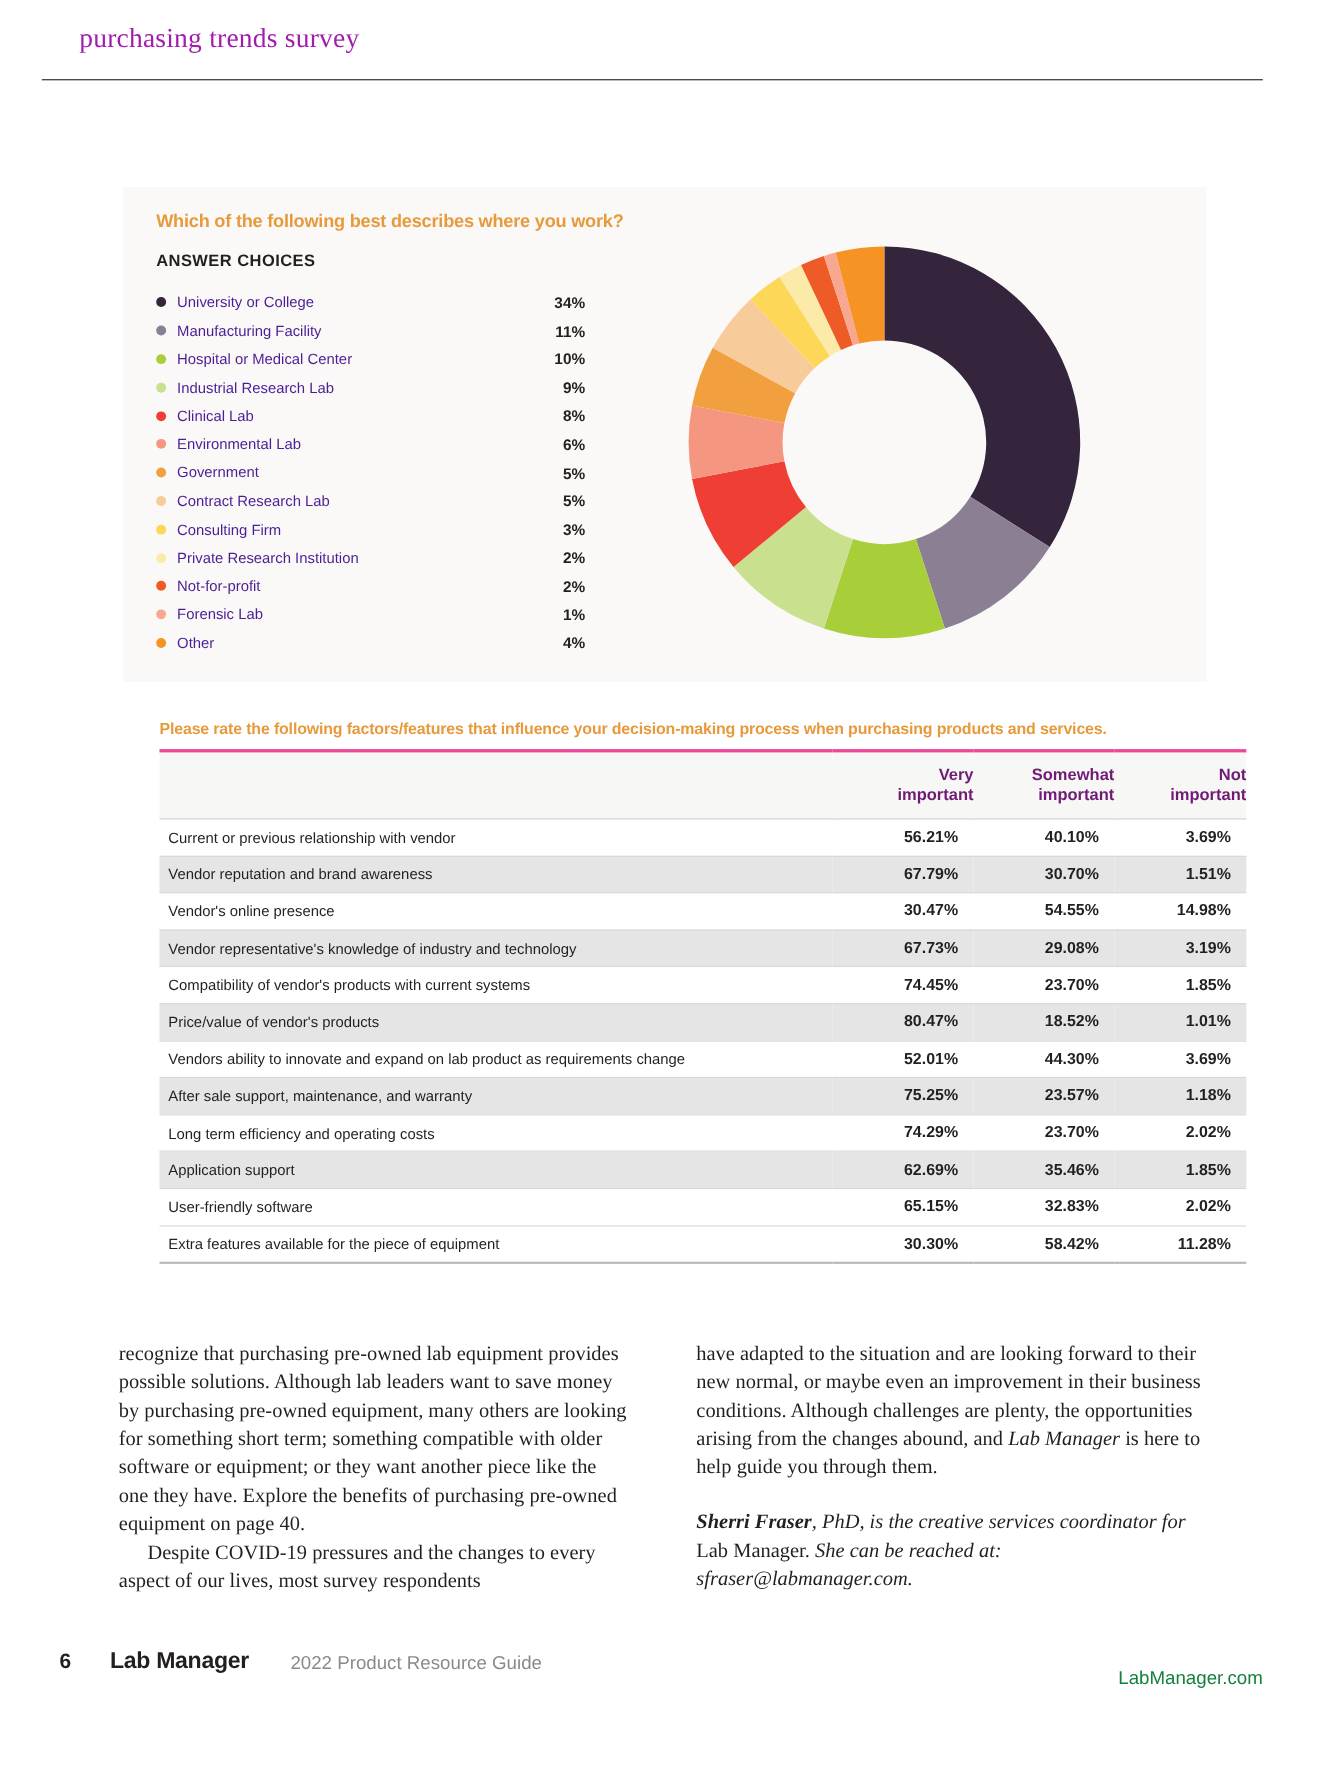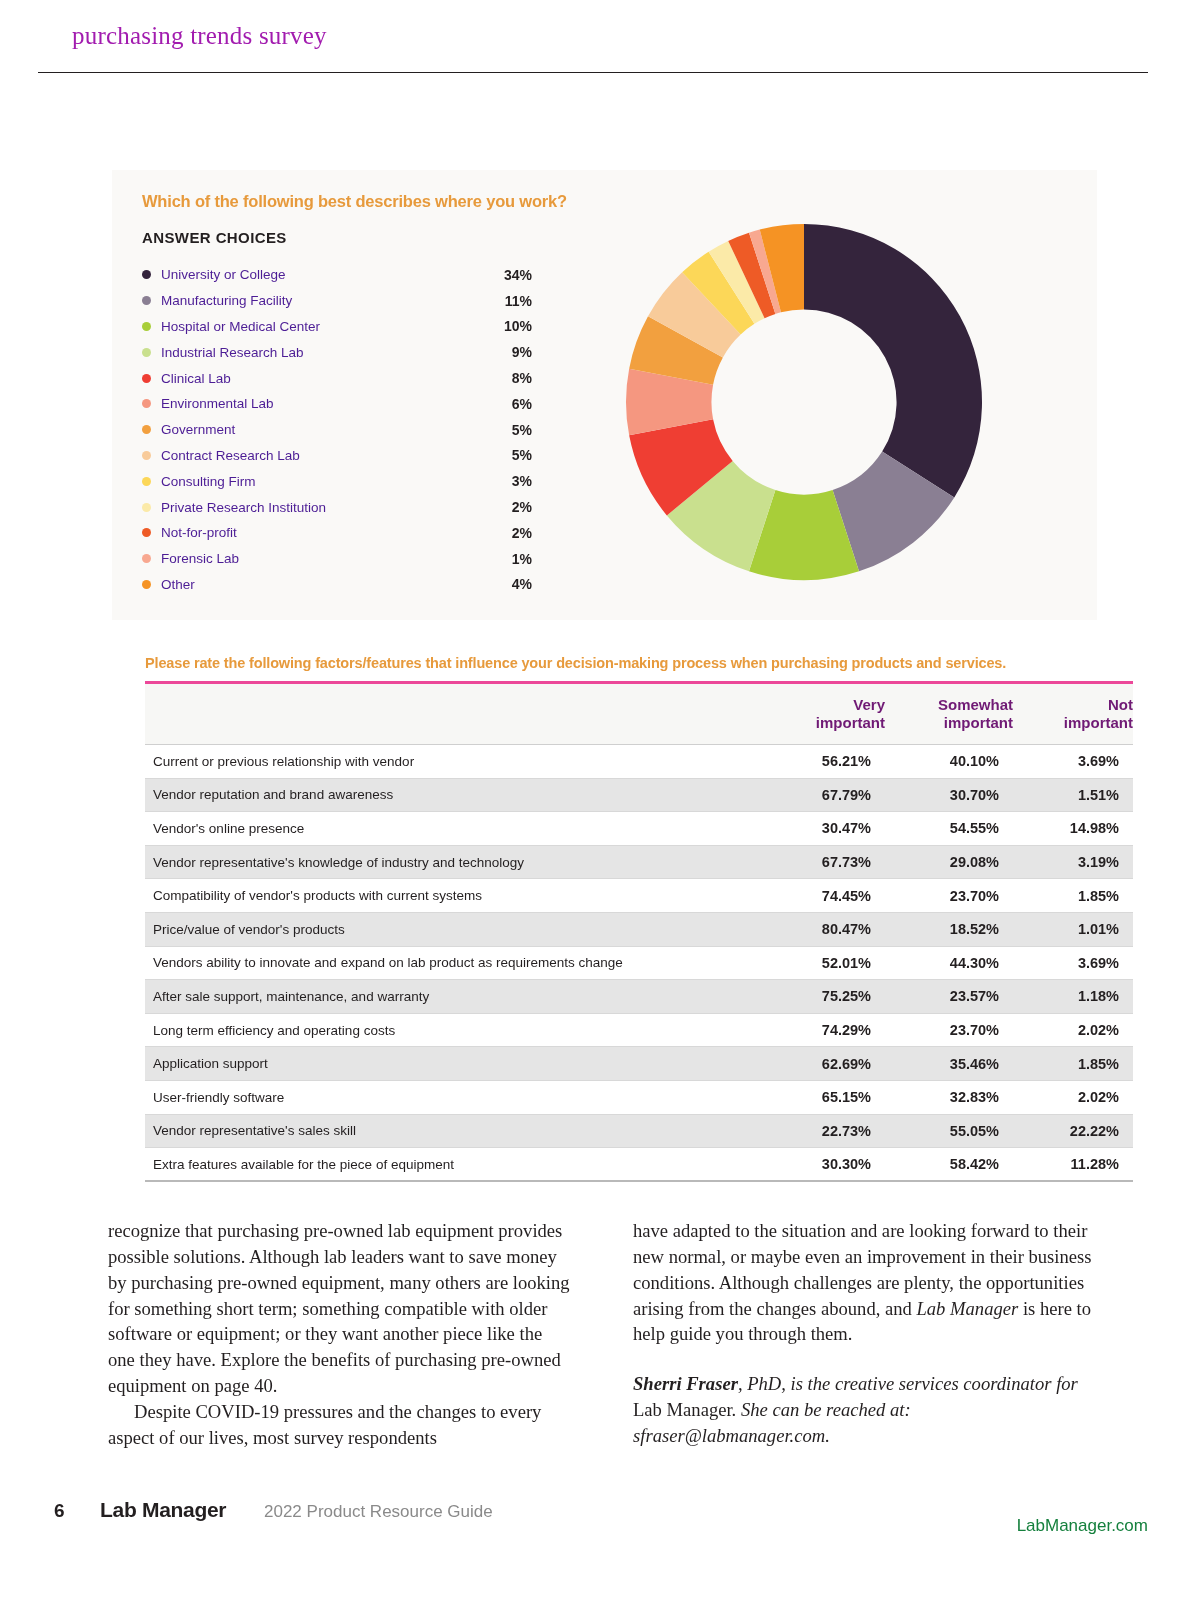--- a/index.html
+++ b/index.html
@@ -420,26 +420,20 @@
             <td class="num">62.69%</td>
             <td class="num">35.46%</td>
             <td class="num">1.85%</td>
           </tr>
           <tr>
             <td class="factor">User-friendly software</td>
             <td class="num">65.15%</td>
             <td class="num">32.83%</td>
             <td class="num">2.02%</td>
           </tr>
-          <tr class="alt">
-            <td class="factor">Vendor representative's sales skill</td>
-            <td class="num">22.73%</td>
-            <td class="num">55.05%</td>
-            <td class="num">22.22%</td>
-          </tr>
           <tr>
             <td class="factor">Extra features available for the piece of equipment</td>
             <td class="num">30.30%</td>
             <td class="num">58.42%</td>
             <td class="num">11.28%</td>
           </tr>
         </tbody>
     </table>
   </div>
 

